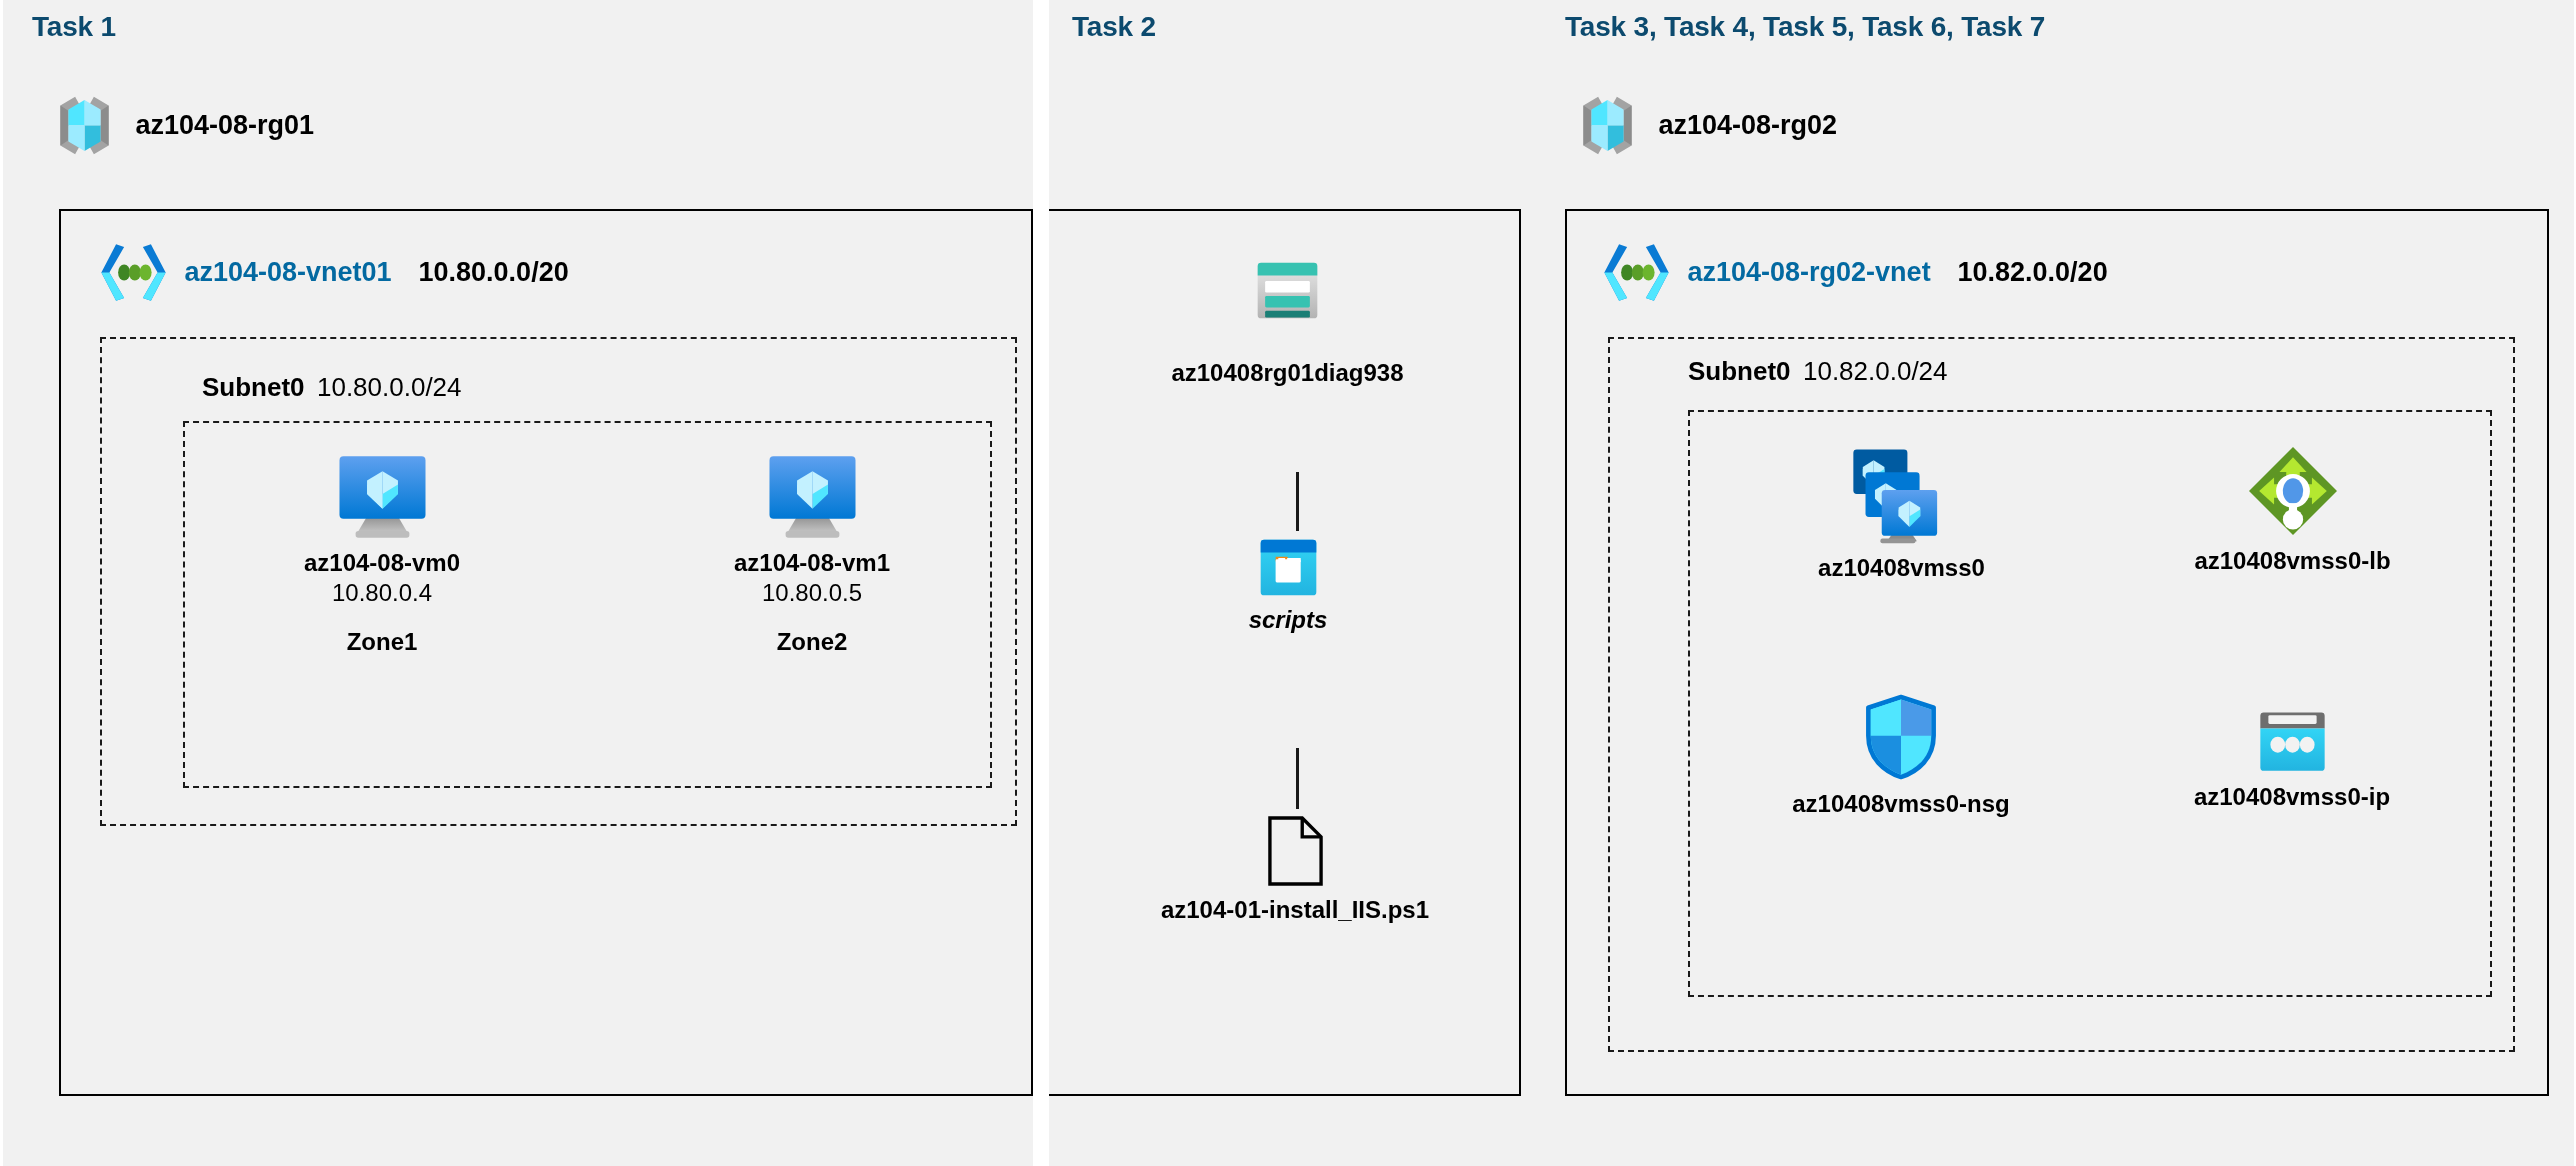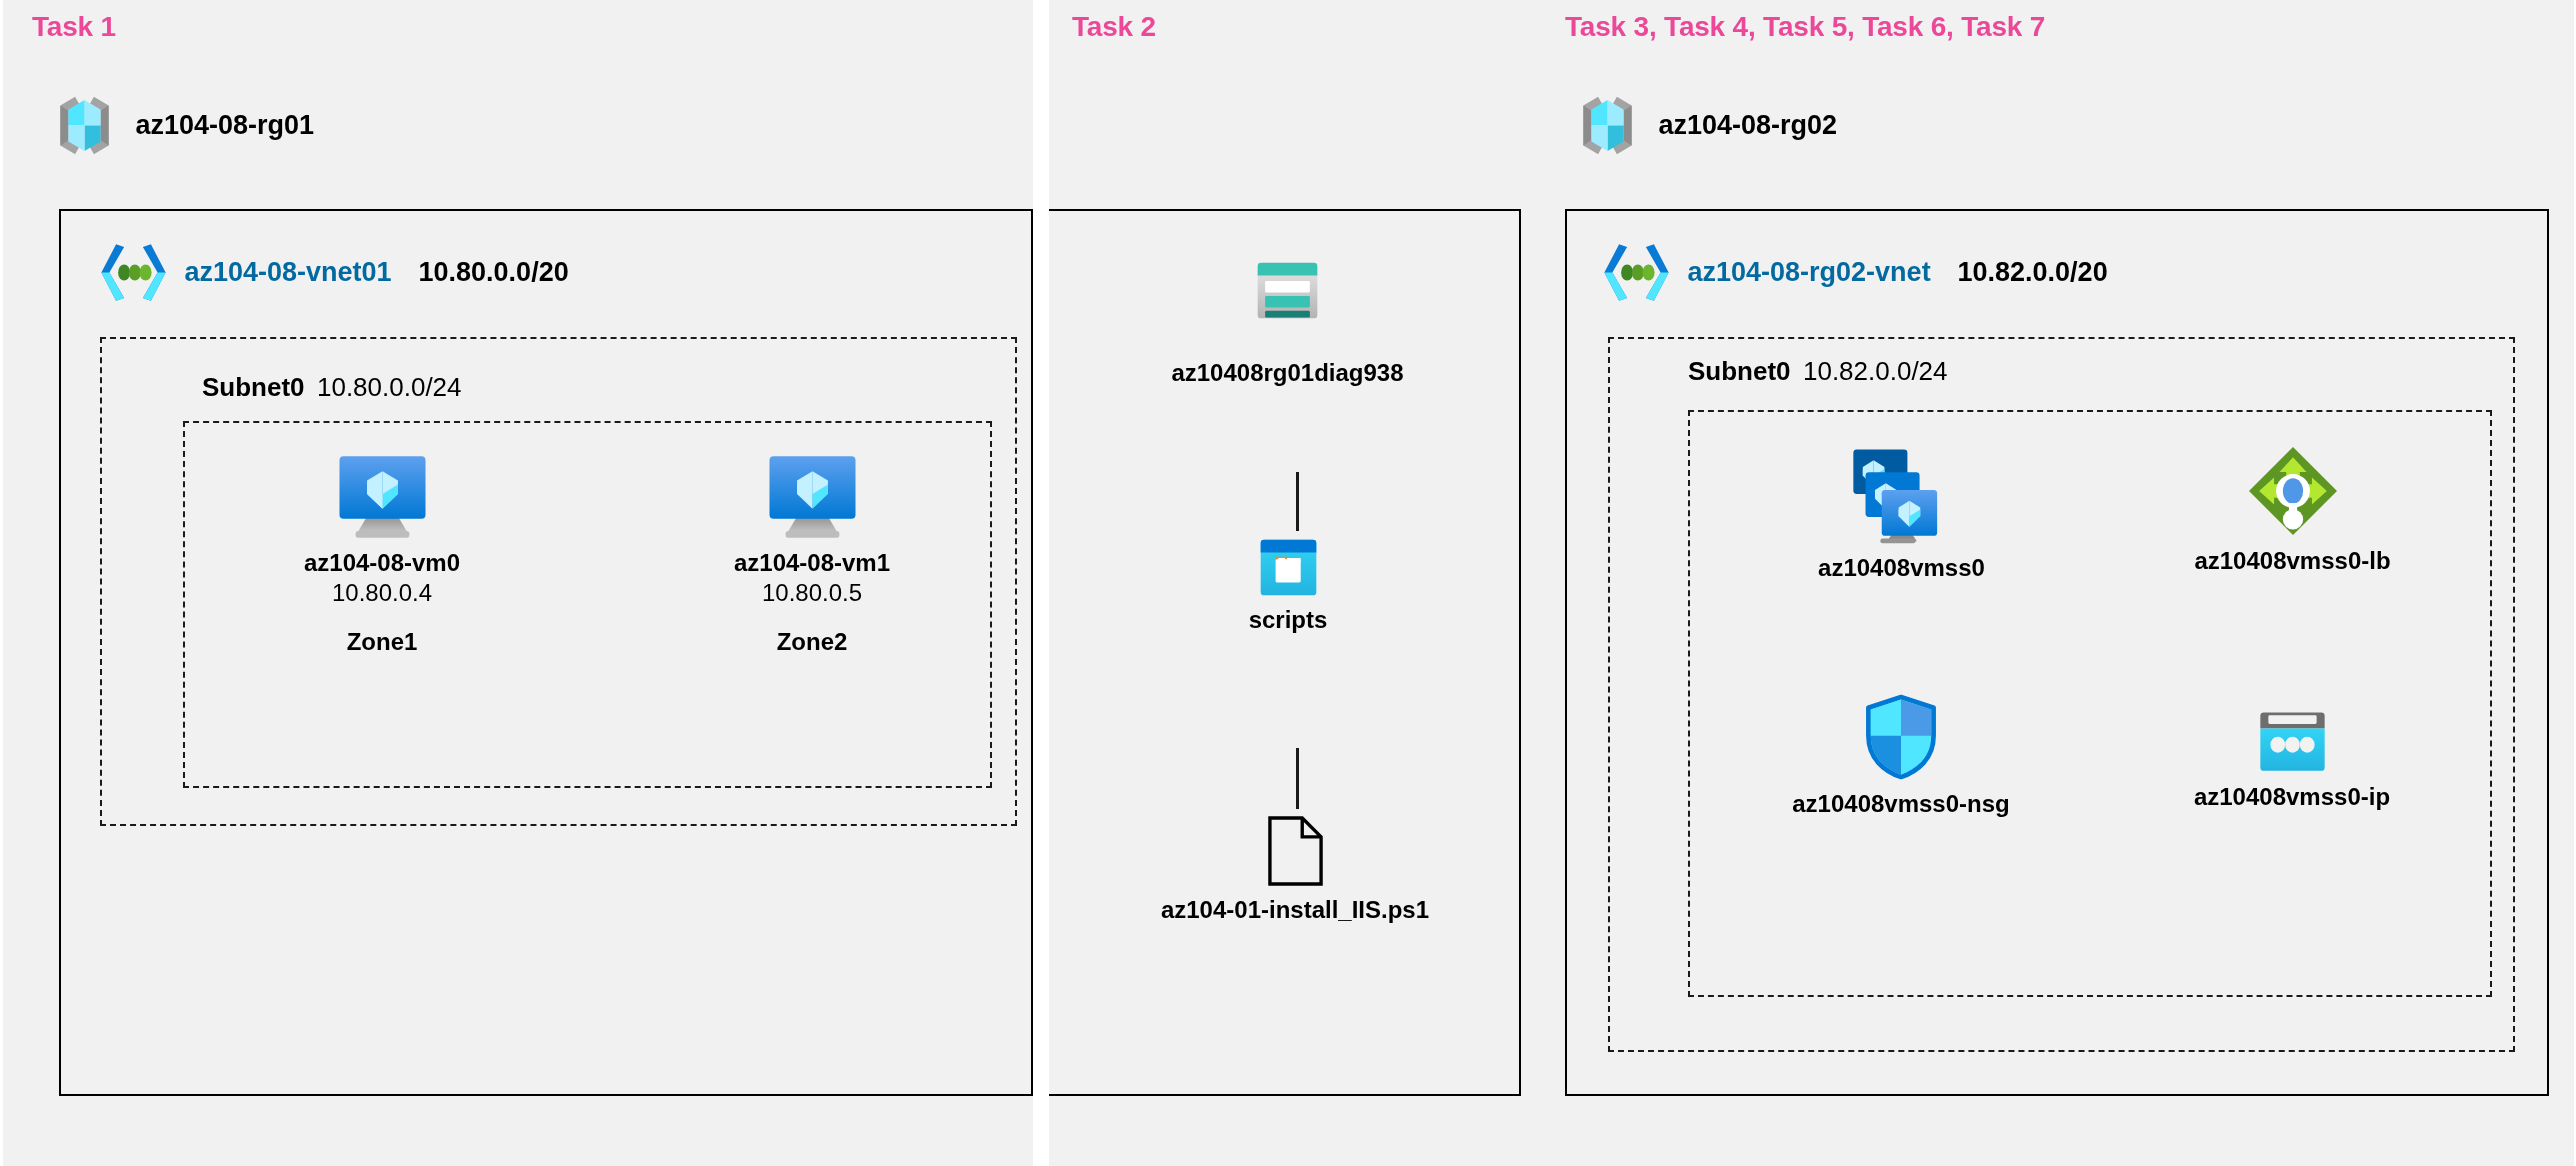--- a/index.html
+++ b/index.html
@@ -3,21 +3,21 @@
 <meta charset="utf-8">
 <style>
   html,body{margin:0;padding:0;background:#ffffff;}
   body{
     width:2576px;height:1166px;position:relative;overflow:hidden;
     font-family:"Liberation Sans", sans-serif;
     -webkit-font-smoothing:antialiased;
   }
   .panel{position:absolute;background:#f1f1f1;}
   .task-title{
-    position:absolute;color:#ec4899;font-weight:bold;font-size:28px;
+    position:absolute;color:#0c4a6e;font-weight:bold;font-size:28px;
     letter-spacing:-0.2px;white-space:nowrap;
   }
   .solid-box{position:absolute;border:2.7px solid #000000;background:#f1f1f1;box-sizing:border-box;}
   .dashed-box{position:absolute;border:2.7px dashed #1a1a1a;background:transparent;box-sizing:border-box;}
   .rg-row{position:absolute;display:flex;align-items:center;gap:17.5px;white-space:nowrap;}
   .rg-name{font-size:27px;font-weight:bold;color:#000;text-align:center;}
   .vnet-row{position:absolute;display:flex;align-items:center;gap:17.5px;white-space:nowrap;}
   .vnet-name{font-size:27px;font-weight:bold;color:#0369a1;}
   .vnet-cidr{font-size:27px;font-weight:bold;color:#000;margin-left:9.4px;}
   .subnet-row{position:absolute;white-space:nowrap;}
@@ -159,21 +159,21 @@
       <rect x="12" y="28" width="66" height="17" rx="2" fill="#ffffff"></rect>
       <rect x="12" y="50" width="66" height="17" rx="2" fill="#37c2b1"></rect>
       <rect x="12" y="72" width="66" height="10" rx="2" fill="#1a7f76"></rect>
     </svg>
   </span>
   <span class="node-label">az10408rg01diag938</span>
 </div>
 
 <div class="connector" style="left:1296px;top:472px;height:59px;"></div>
 
-<div class="node" style="left:1153px;top:539px;width:270px;">
+<div class="node" style="left:1153px;top:539px;width:270px;font-style:italic;">
   <span>
     <svg width="57" height="57" viewBox="0 0 84 84">
       <defs>
         <linearGradient id="cnt" x1="0" y1="0" x2="0" y2="1">
           <stop offset="0" stop-color="#32d4f5"></stop>
             <stop offset="1" stop-color="#22b4e0"></stop>
         </linearGradient>
       </defs>
       <rect x="1" y="1" width="82" height="82" rx="5" fill="url(#cnt)"></rect>
       <path d="M1 6 a5 5 0 0 1 5 -5 h72 a5 5 0 0 1 5 5 v14 h-82 z" fill="#0078d4"></path>

